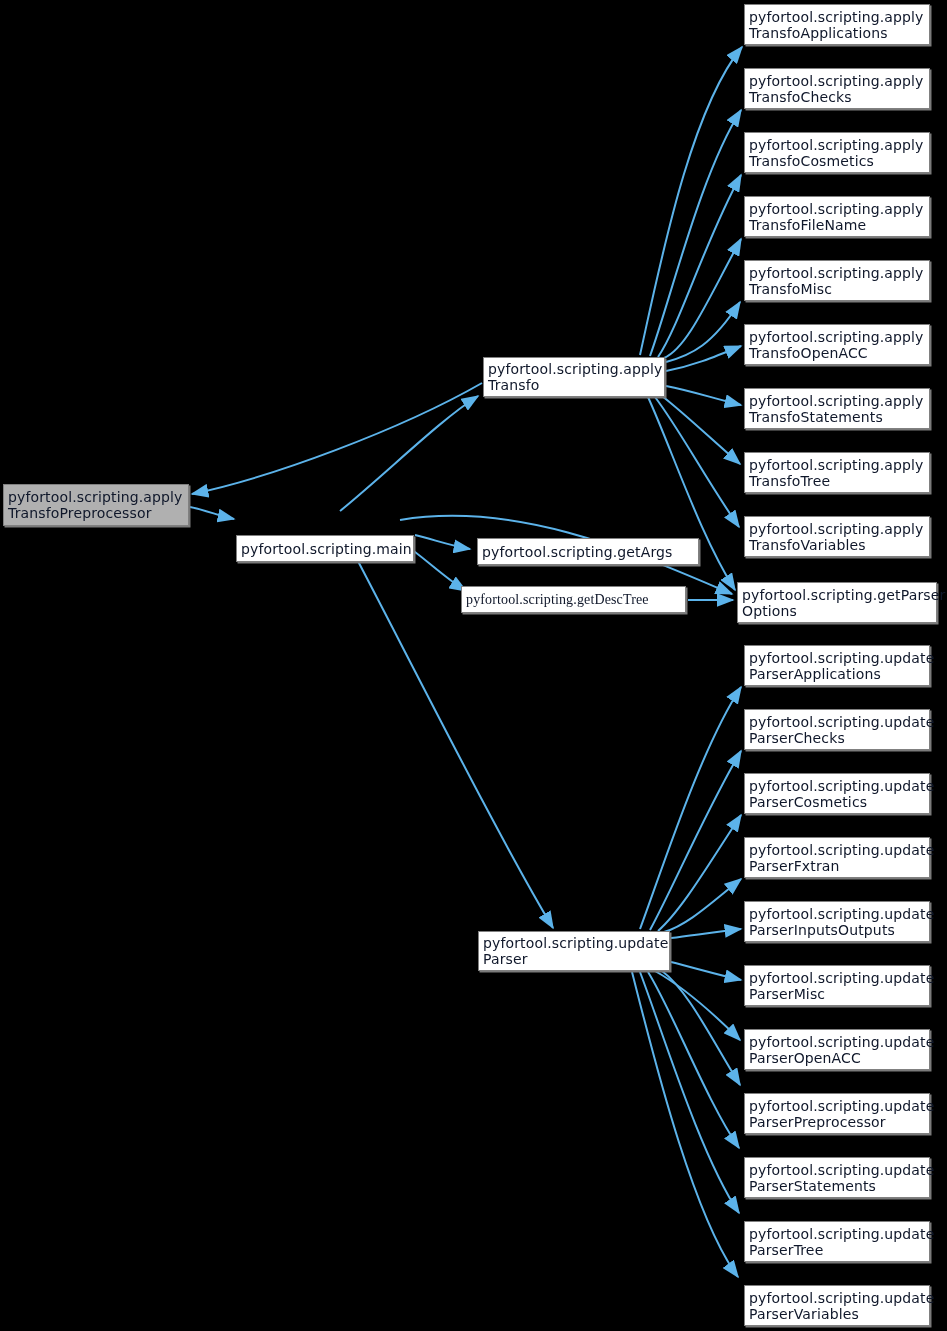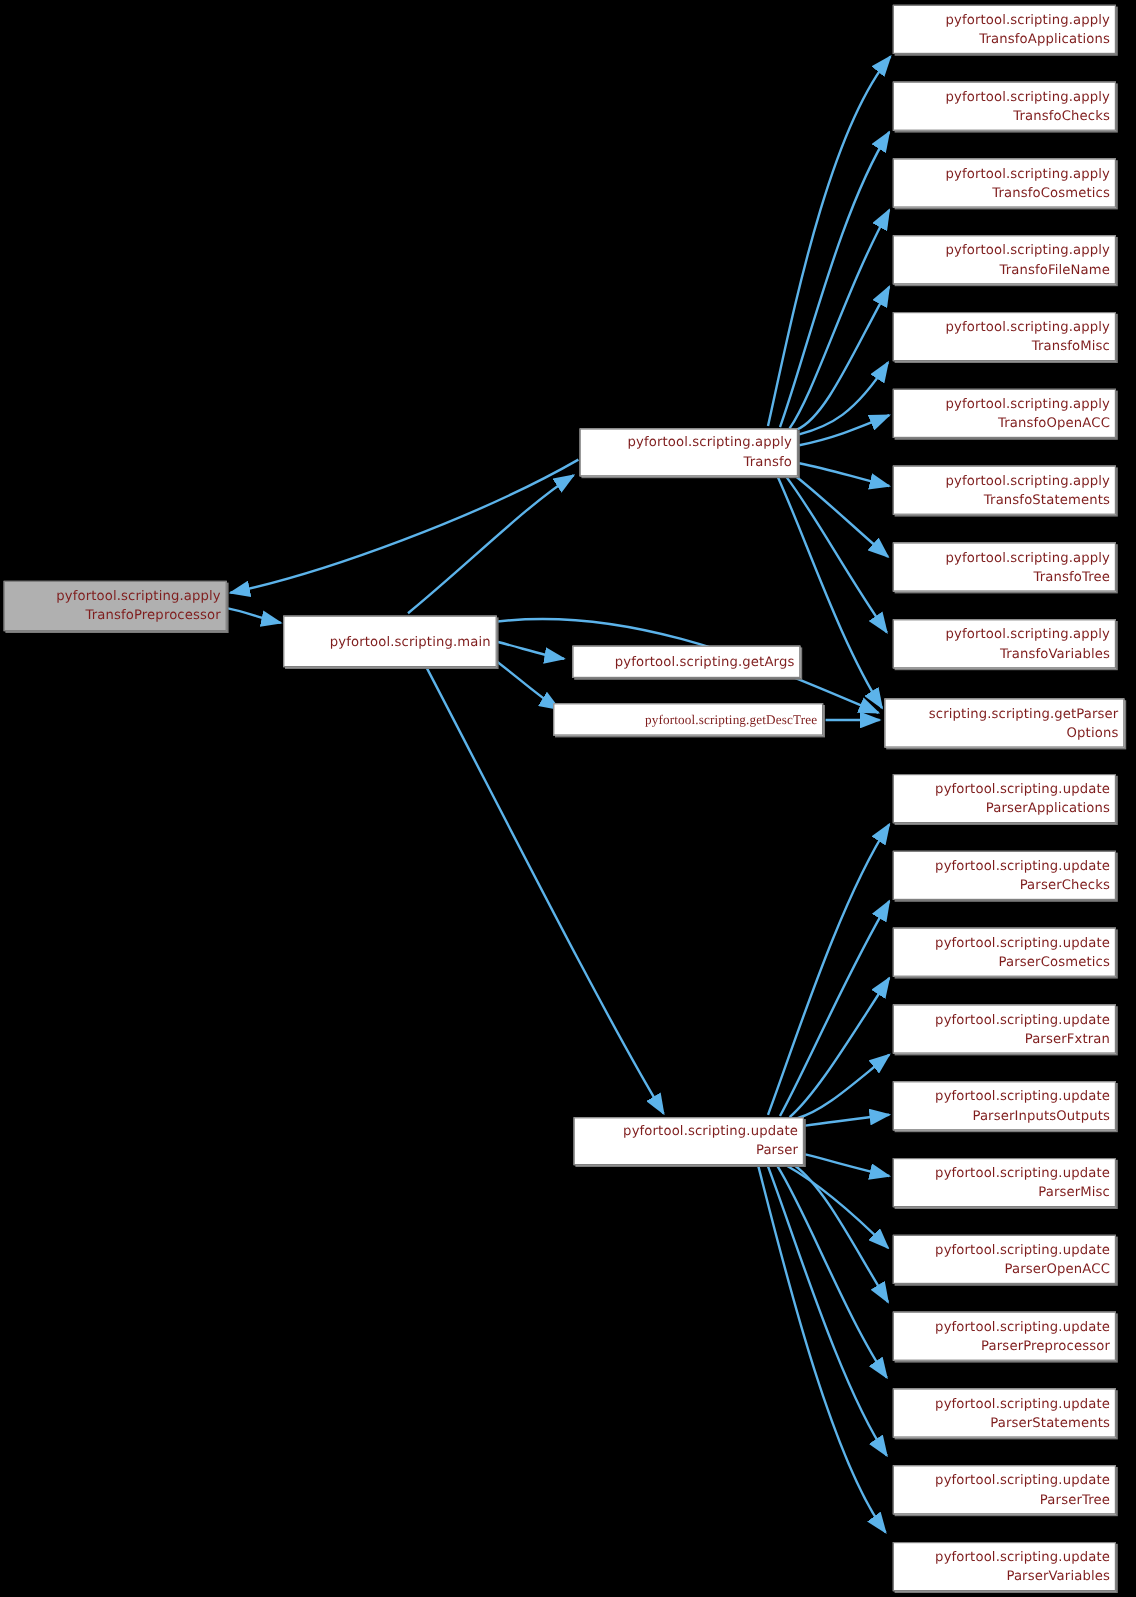--- a/index.html
+++ b/index.html
@@ -24,23 +24,23 @@
   }
   .node {
     position: absolute;
     box-sizing: border-box;
     background: #ffffff;
     border: 1px solid #808080;
     box-shadow: 1.5px 1.5px 0 0 #7a7a7a;
     display: flex;
     align-items: center;
     justify-content: center;
-    text-align: right;
-    color: #7f1d1d;
-    font-size: 11px;
+    text-align: left;
+    color: #0f172a;
+    font-size: 14px;
     line-height: 16px;
     letter-spacing: 0.01em;
     white-space: pre-line;
     padding: 0 4px;
   }
   .node.highlight {
     background: #b0b0b0;
   }
   .node-label {
     display: block;
@@ -85,24 +85,24 @@
         <path d="M 662,971 C 688,990 712,1040 740,1085" fill="none" stroke="#5CB3EA" stroke-width="2" marker-end="url(#arrowhead)"></path>
         <path d="M 655,971 C 680,985 710,1010 740,1040" fill="none" stroke="#5CB3EA" stroke-width="2" marker-end="url(#arrowhead)"></path>
         <path d="M 648,972 C 672,1010 706,1100 739,1148" fill="none" stroke="#5CB3EA" stroke-width="2" marker-end="url(#arrowhead)"></path>
         <path d="M 640,972 C 662,1030 700,1155 739,1213" fill="none" stroke="#5CB3EA" stroke-width="2" marker-end="url(#arrowhead)"></path>
         <path d="M 632,972 C 652,1050 692,1215 738,1277" fill="none" stroke="#5CB3EA" stroke-width="2" marker-end="url(#arrowhead)"></path>
       </g>
   </svg>
   <div id="node-layer">
       <div class="node highlight" style="left: 3px; top: 484px; width: 186px; height: 42px;"><span class="node-label">pyfortool.scripting.apply
 TransfoPreprocessor</span></div>
-      <div class="node" style="left: 236px; top: 513px; width: 178px; height: 43px;"><span class="node-label">pyfortool.scripting.main</span></div>
+      <div class="node" style="left: 236px; top: 535px; width: 178px; height: 27px;"><span class="node-label">pyfortool.scripting.main</span></div>
       <div class="node" style="left: 483px; top: 357px; width: 182px; height: 40px;"><span class="node-label">pyfortool.scripting.apply
 Transfo</span></div>
-      <div class="node" style="left: 477px; top: 538px; width: 190px; height: 27px;"><span class="node-label">pyfortool.scripting.getArgs</span></div>
+      <div class="node" style="left: 477px; top: 538px; width: 222px; height: 27px;"><span class="node-label">pyfortool.scripting.getArgs</span></div>
       <div class="node" style="left: 461px; top: 586px; width: 225px; height: 27px; font-family: Liberation Serif, serif;"><span class="node-label">pyfortool.scripting.getDescTree</span></div>
       <div class="node" style="left: 478px; top: 931px; width: 192px; height: 40px;"><span class="node-label">pyfortool.scripting.update
 Parser</span></div>
       <div class="node" style="left: 744px; top: 4px; width: 186px; height: 41px;"><span class="node-label">pyfortool.scripting.apply
 TransfoApplications</span></div>
       <div class="node" style="left: 744px; top: 68px; width: 186px; height: 41px;"><span class="node-label">pyfortool.scripting.apply
 TransfoChecks</span></div>
       <div class="node" style="left: 744px; top: 132px; width: 186px; height: 41px;"><span class="node-label">pyfortool.scripting.apply
 TransfoCosmetics</span></div>
       <div class="node" style="left: 744px; top: 196px; width: 186px; height: 41px;"><span class="node-label">pyfortool.scripting.apply
@@ -110,21 +110,21 @@
       <div class="node" style="left: 744px; top: 260px; width: 186px; height: 41px;"><span class="node-label">pyfortool.scripting.apply
 TransfoMisc</span></div>
       <div class="node" style="left: 744px; top: 324px; width: 186px; height: 41px;"><span class="node-label">pyfortool.scripting.apply
 TransfoOpenACC</span></div>
       <div class="node" style="left: 744px; top: 388px; width: 186px; height: 41px;"><span class="node-label">pyfortool.scripting.apply
 TransfoStatements</span></div>
       <div class="node" style="left: 744px; top: 452px; width: 186px; height: 41px;"><span class="node-label">pyfortool.scripting.apply
 TransfoTree</span></div>
       <div class="node" style="left: 744px; top: 516px; width: 186px; height: 41px;"><span class="node-label">pyfortool.scripting.apply
 TransfoVariables</span></div>
-      <div class="node" style="left: 737px; top: 582px; width: 200px; height: 41px;"><span class="node-label">scripting.scripting.getParser
+      <div class="node" style="left: 737px; top: 582px; width: 200px; height: 41px;"><span class="node-label">pyfortool.scripting.getParser
 Options</span></div>
       <div class="node" style="left: 744px; top: 645px; width: 186px; height: 41px;"><span class="node-label">pyfortool.scripting.update
 ParserApplications</span></div>
       <div class="node" style="left: 744px; top: 709px; width: 186px; height: 41px;"><span class="node-label">pyfortool.scripting.update
 ParserChecks</span></div>
       <div class="node" style="left: 744px; top: 773px; width: 186px; height: 41px;"><span class="node-label">pyfortool.scripting.update
 ParserCosmetics</span></div>
       <div class="node" style="left: 744px; top: 837px; width: 186px; height: 41px;"><span class="node-label">pyfortool.scripting.update
 ParserFxtran</span></div>
       <div class="node" style="left: 744px; top: 901px; width: 186px; height: 41px;"><span class="node-label">pyfortool.scripting.update

